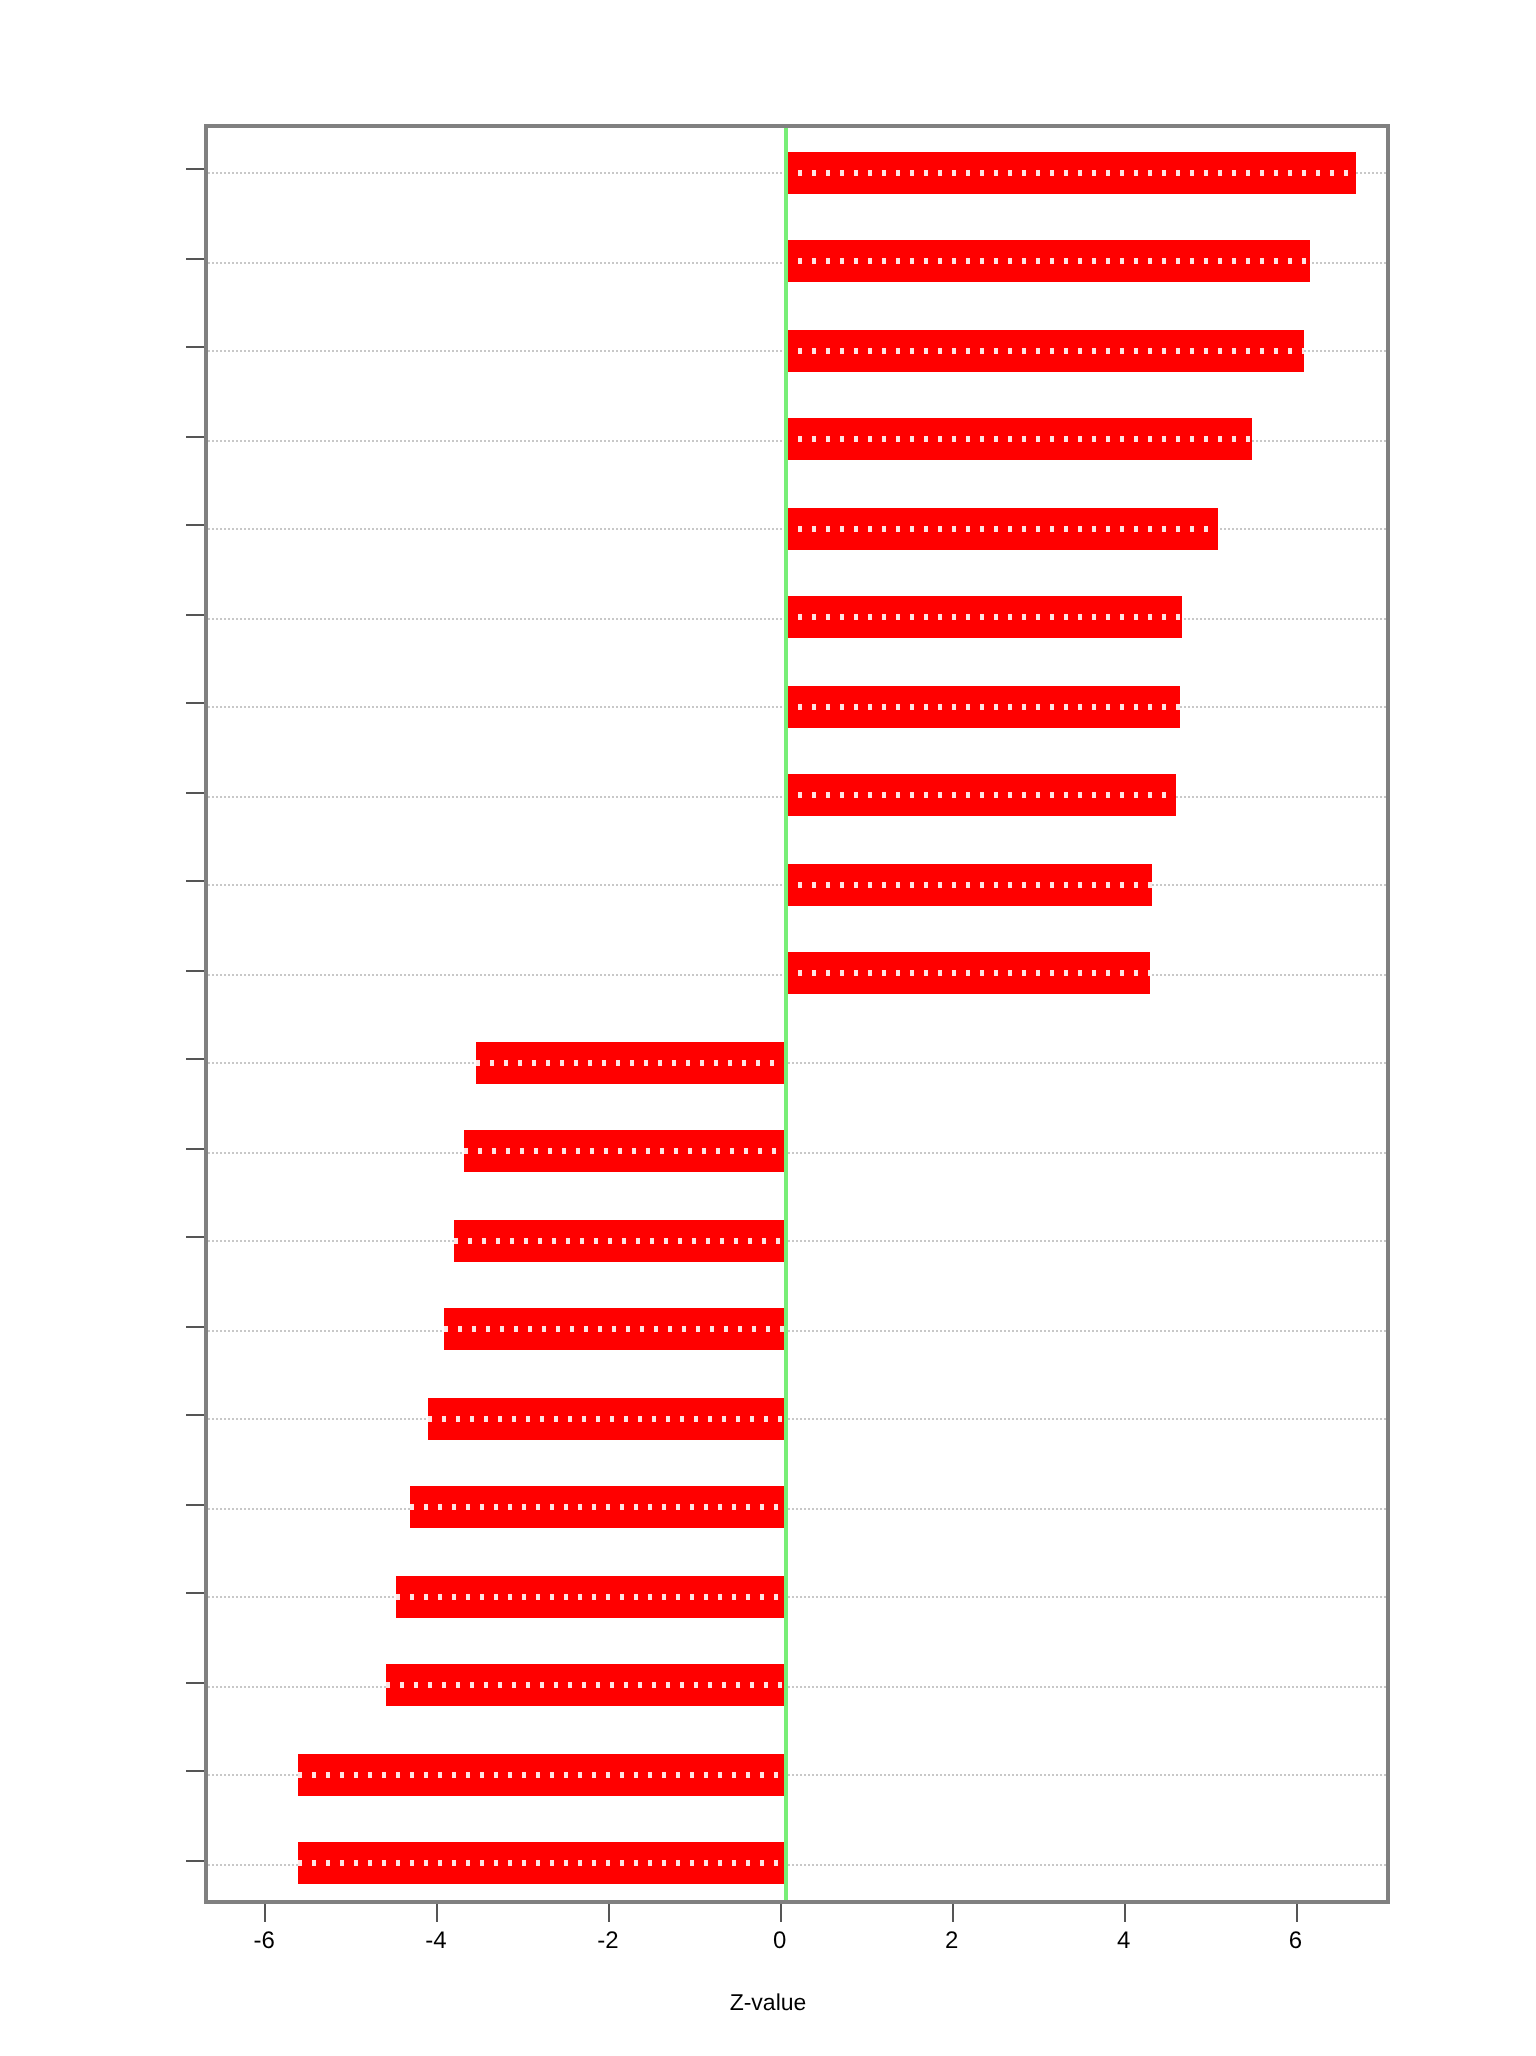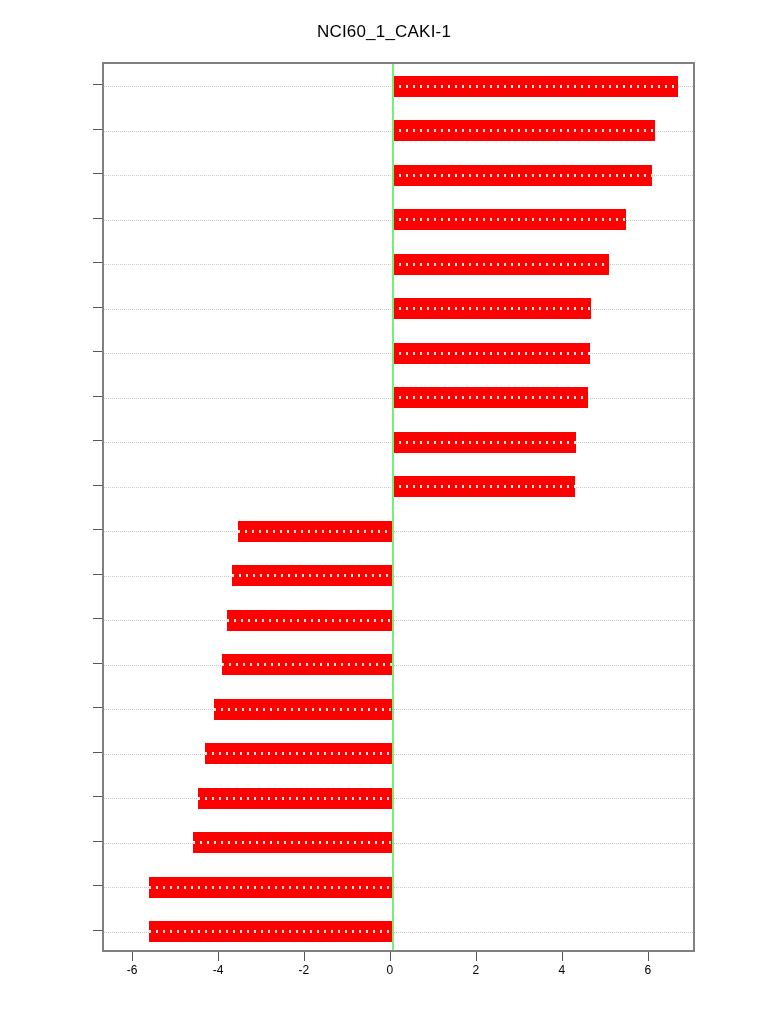--- a/index.html
+++ b/index.html
@@ -108,21 +108,20 @@
     font-size: 11.5px;
     color: #000;
   }
   #ylabels-layer { position: absolute; left: 0; top: 0; width: 102px; height: 1028px; }
 </style>
 </head>
 <body>
 
 <div id="chart-root">
 
-  <div id="chart-title">NCI60_1_CAKI-1</div>
 
   <div id="plot-area">
     <div id="plot-inner">
         <div class="gridline" style="top: 22.25px;"></div>
         <div class="bar" title="XBP1.p3: 6.65" style="left: 287.906px; width: 285.757px; top: 11.75px; background: rgb(255, 0, 0);">
           <div class="bar-dots"></div>
         </div>
         <div class="gridline" style="top: 66.75px;"></div>
         <div class="bar" title="YY1.p2: 6.13" style="left: 287.906px; width: 263.412px; top: 56.25px; background: rgb(255, 0, 0);">
           <div class="bar-dots"></div>
@@ -236,14 +235,15 @@
       <div class="xtick-mark" style="left: 389.906px;"></div>
       <div class="xtick-label" style="left: 389.906px;">0</div>
       <div class="xtick-mark" style="left: 475.848px;"></div>
       <div class="xtick-label" style="left: 475.848px;">2</div>
       <div class="xtick-mark" style="left: 561.79px;"></div>
       <div class="xtick-label" style="left: 561.79px;">4</div>
       <div class="xtick-mark" style="left: 647.732px;"></div>
       <div class="xtick-label" style="left: 647.732px;">6</div>
     </div>
 
+  <div id="xaxis-title">Z-value</div>
 
 </div>
 
 </body></html>

